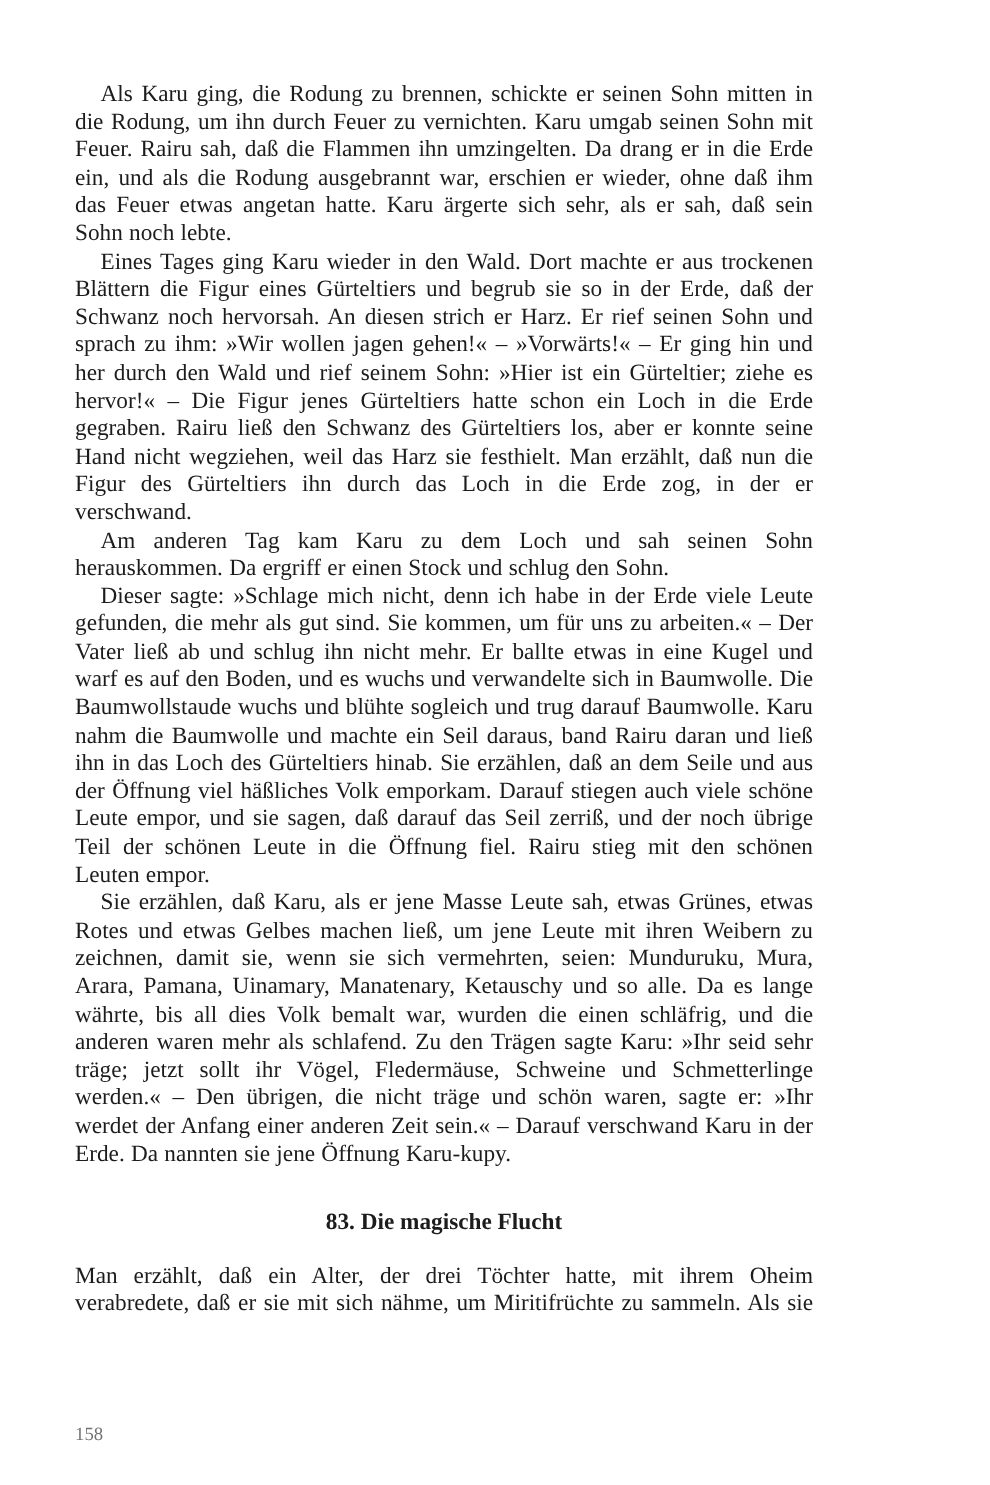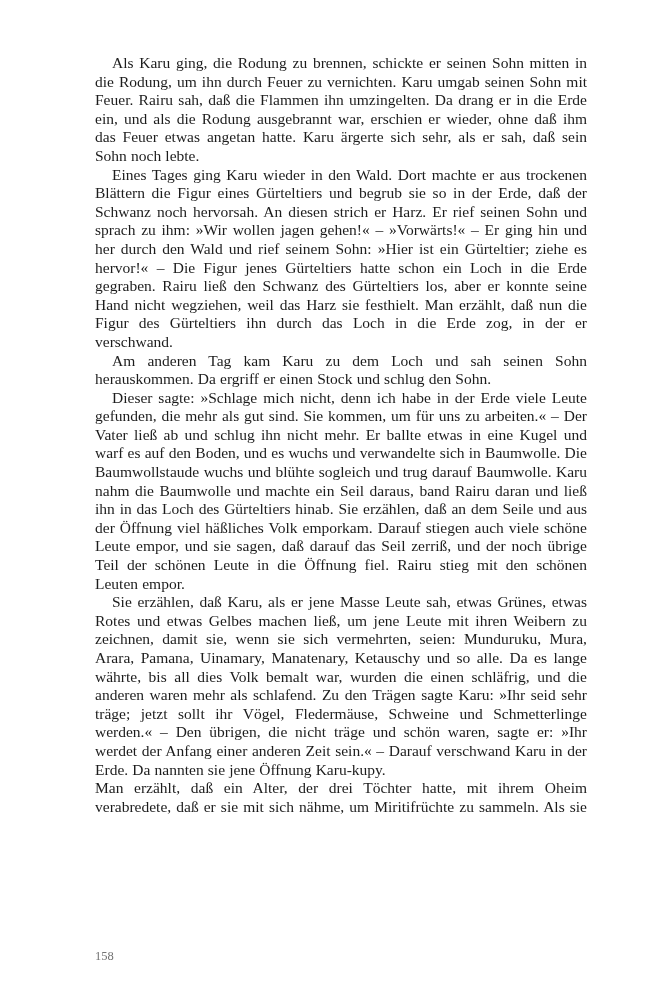--- a/index.html
+++ b/index.html
@@ -11,21 +11,20 @@
     font-family: "Liberation Serif", "DejaVu Serif", serif;
     color: #1c1c1c;
   }
   .page {
     position: relative;
     width: 592px;
     height: 990px;
     background: #ffffff;
     padding: 54px 50px 0 50px;
     overflow: hidden;
-    margin-left: 45px;
   }
   .content p {
     margin: 0;
     font-size: 15.5px;
     line-height: 18.6px;
     text-align: justify;
     hyphens: auto;
     -webkit-hyphens: auto;
     word-spacing: 0.02em;
   }
@@ -49,16 +48,17 @@
 </head>
 <body>
 
 <div class="page">
   <div class="content">
       <p class="indent">Als Karu ging, die Rodung zu brennen, schickte er seinen Sohn mitten in die Rodung, um ihn durch Feuer zu vernichten. Karu umgab seinen Sohn mit Feuer. Rairu sah, daß die Flammen ihn umzingelten. Da drang er in die Erde ein, und als die Rodung ausgebrannt war, erschien er wieder, ohne daß ihm das Feuer etwas angetan hatte. Karu ärgerte sich sehr, als er sah, daß sein Sohn noch lebte.</p>
       <p class="indent">Eines Tages ging Karu wieder in den Wald. Dort machte er aus trockenen Blättern die Figur eines Gürteltiers und begrub sie so in der Erde, daß der Schwanz noch hervorsah. An diesen strich er Harz. Er rief seinen Sohn und sprach zu ihm: »Wir wollen jagen gehen!« – »Vorwärts!« – Er ging hin und her durch den Wald und rief seinem Sohn: »Hier ist ein Gürteltier; ziehe es hervor!« – Die Figur jenes Gürteltiers hatte schon ein Loch in die Erde gegraben. Rairu ließ den Schwanz des Gürteltiers los, aber er konnte seine Hand nicht wegziehen, weil das Harz sie festhielt. Man erzählt, daß nun die Figur des Gürteltiers ihn durch das Loch in die Erde zog, in der er verschwand.</p>
       <p class="indent">Am anderen Tag kam Karu zu dem Loch und sah seinen Sohn herauskommen. Da ergriff er einen Stock und schlug den Sohn.</p>
       <p class="indent">Dieser sagte: »Schlage mich nicht, denn ich habe in der Erde viele Leute gefunden, die mehr als gut sind. Sie kommen, um für uns zu arbeiten.« – Der Vater ließ ab und schlug ihn nicht mehr. Er ballte etwas in eine Kugel und warf es auf den Boden, und es wuchs und verwandelte sich in Baumwolle. Die Baumwollstaude wuchs und blühte sogleich und trug darauf Baumwolle. Karu nahm die Baumwolle und machte ein Seil daraus, band Rairu daran und ließ ihn in das Loch des Gürteltiers hinab. Sie erzählen, daß an dem Seile und aus der Öffnung viel häßliches Volk emporkam. Darauf stiegen auch viele schöne Leute empor, und sie sagen, daß darauf das Seil zerriß, und der noch übrige Teil der schönen Leute in die Öffnung fiel. Rairu stieg mit den schönen Leuten empor.</p>
       <p class="indent">Sie erzählen, daß Karu, als er jene Masse Leute sah, etwas Grünes, etwas Rotes und etwas Gelbes machen ließ, um jene Leute mit ihren Weibern zu zeichnen, damit sie, wenn sie sich vermehrten, seien: Munduruku, Mura, Arara, Pamana, Uinamary, Manatenary, Ketauschy und so alle. Da es lange währte, bis all dies Volk bemalt war, wurden die einen schläfrig, und die anderen waren mehr als schlafend. Zu den Trägen sagte Karu: »Ihr seid sehr träge; jetzt sollt ihr Vögel, Fledermäuse, Schweine und Schmetterlinge werden.« – Den übrigen, die nicht träge und schön waren, sagte er: »Ihr werdet der Anfang einer anderen Zeit sein.« – Darauf verschwand Karu in der Erde. Da nannten sie jene Öffnung Karu-kupy.</p>
+      <h2 class="heading">83. Die magische Flucht</h2>
       <p class=" justify-last">Man erzählt, daß ein Alter, der drei Töchter hatte, mit ihrem Oheim verabredete, daß er sie mit sich nähme, um Miritifrüchte zu sammeln. Als sie</p>
     </div>
   <div class="page-number">158</div>
 </div>
 
 </body></html>

